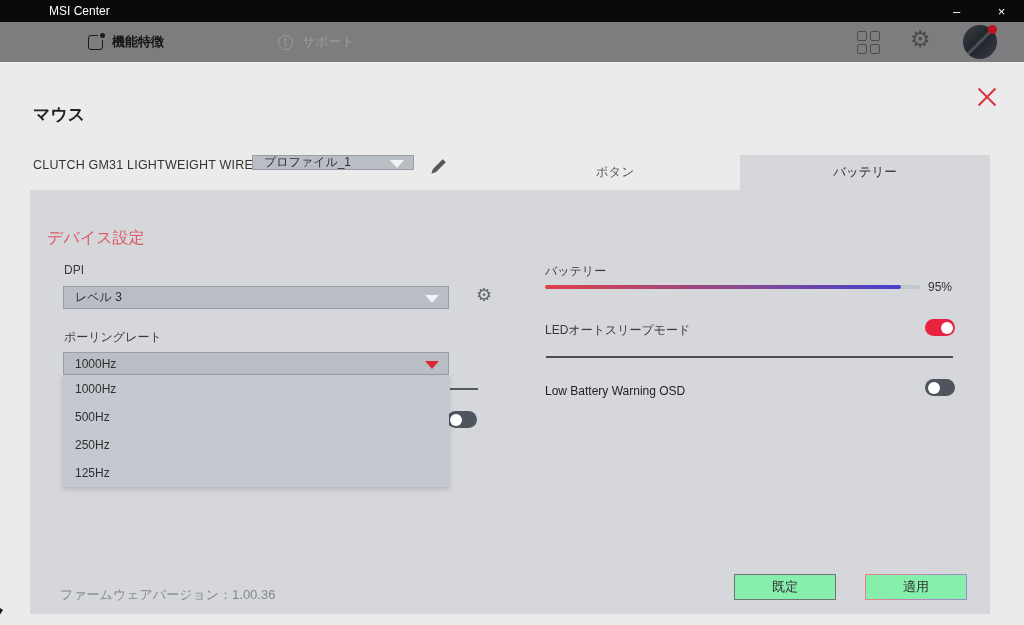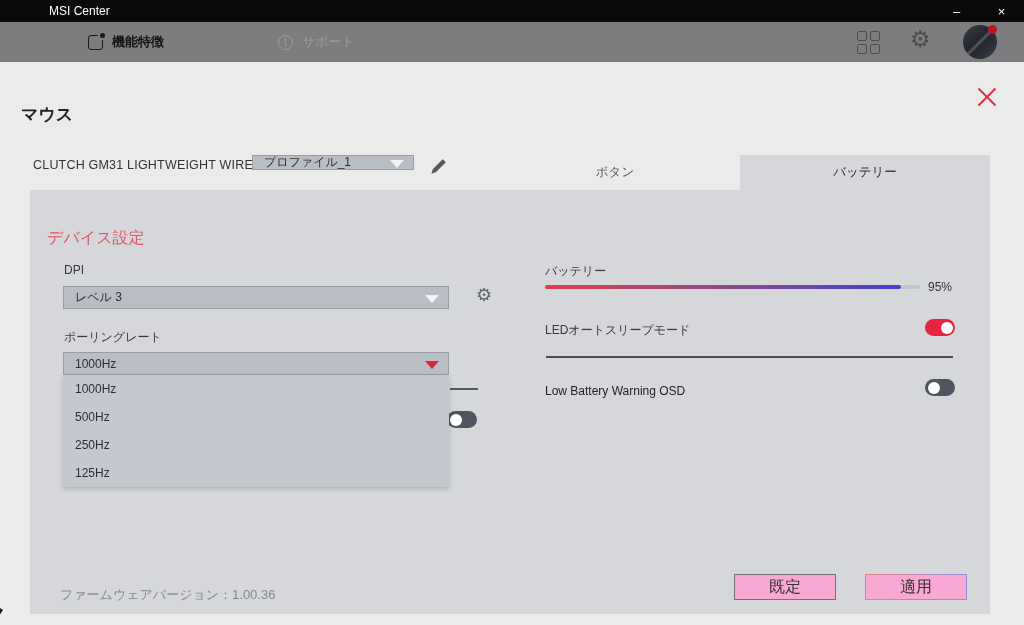--- a/index.html
+++ b/index.html
@@ -29,21 +29,21 @@
   .grid-icon { position:absolute; left:857px; top:9px; width:23px; height:23px; display:grid;
                grid-template-columns:10px 10px; grid-template-rows:10px 10px; gap:3px; }
   .grid-icon span { border:1.7px solid #4c4c4e; border-radius:2px; }
   .nav-gear { position:absolute; left:910px; top:4px; font-size:23px; color:#4c4c4e; }
   .avatar { position:absolute; left:963px; top:3px; width:34px; height:34px; border-radius:50%;
             background:linear-gradient(135deg,#3a3f47 0%,#23262c 45%,#565b63 50%,#23262c 55%,#3a3f47 100%);
             background-color:#262a30; }
   .avatar .notif { position:absolute; right:0px; top:0px; width:9px; height:9px; background:#c0121f; border-radius:50%; }
 
   
-  .modal-title { position:absolute; left:21px; top:103px; font-size:17px; font-weight:bold; color:#222; }
+  .modal-title { position:absolute; left:33px; top:103px; font-size:17px; font-weight:bold; color:#222; }
   .modal-close { position:absolute; left:974px; top:84px; width:26px; height:26px; cursor:pointer; }
   .modal-close i { position:absolute; left:1px; top:12px; width:24px; height:2px; background:#d9323f; }
   .modal-close i:first-child { transform:rotate(45deg); }
   .modal-close i:last-child  { transform:rotate(-45deg); }
 
   .device-name { position:absolute; left:33px; top:158px; font-size:12.5px; color:#333; letter-spacing:.2px; }
   .select { background:#b9bec5; border:1px solid #989ea6; display:flex; align-items:center;
             font-size:12px; color:#2e2e30; padding-left:11px; position:absolute; }
   .tri { position:absolute; right:9px; top:50%; margin-top:-3px; width:0; height:0;
          border-left:7px solid transparent; border-right:7px solid transparent; border-top:8px solid #f2f3f5; }
@@ -82,22 +82,22 @@
   .batt-fill { width:95%; height:4px; border-radius:2px;
                background:linear-gradient(90deg,#df4048 0%,#8a4a90 55%,#4440cf 100%); }
   .batt-pct { position:absolute; left:898px; top:90px; font-size:12px; color:#333; }
   .led-label { left:515px; top:132px; }
   .led-toggle { position:absolute; left:895px; top:129px; }
   .divider { position:absolute; left:516px; top:166px; width:407px; height:2px; background:#4a4c50; }
   .lbw-label { left:515px; top:194px; color:#222; }
   .lbw-toggle { position:absolute; left:895px; top:189px; }
 
   .firmware { position:absolute; left:30px; top:396px; font-size:13px; color:#85888d; }
-  .btn { position:absolute; top:384px; width:102px; height:26px; background:#f9a8d4;
-         display:flex; align-items:center; justify-content:center; font-size:16px; color:#333; cursor:pointer;font-family:Liberation Serif, serif; }
+  .btn { position:absolute; top:384px; width:102px; height:26px; background:#86efac;
+         display:flex; align-items:center; justify-content:center; font-size:13px; color:#333; cursor:pointer;font-family:Liberation Serif, serif; }
   .btn-default { left:704px; border:1px solid #6f7478; }
   .btn-apply { left:835px; border:1px solid; border-image:linear-gradient(90deg,#e87f8a,#8f8fd8) 1; }
 
   .cursor { position:absolute; left:-3px; top:606px; width:0; height:0;
             border-left:6px solid #1a1a1a; border-top:4px solid transparent; border-bottom:9px solid transparent; }
 </style>
 </head>
 <body>
 
 <div id="app">

